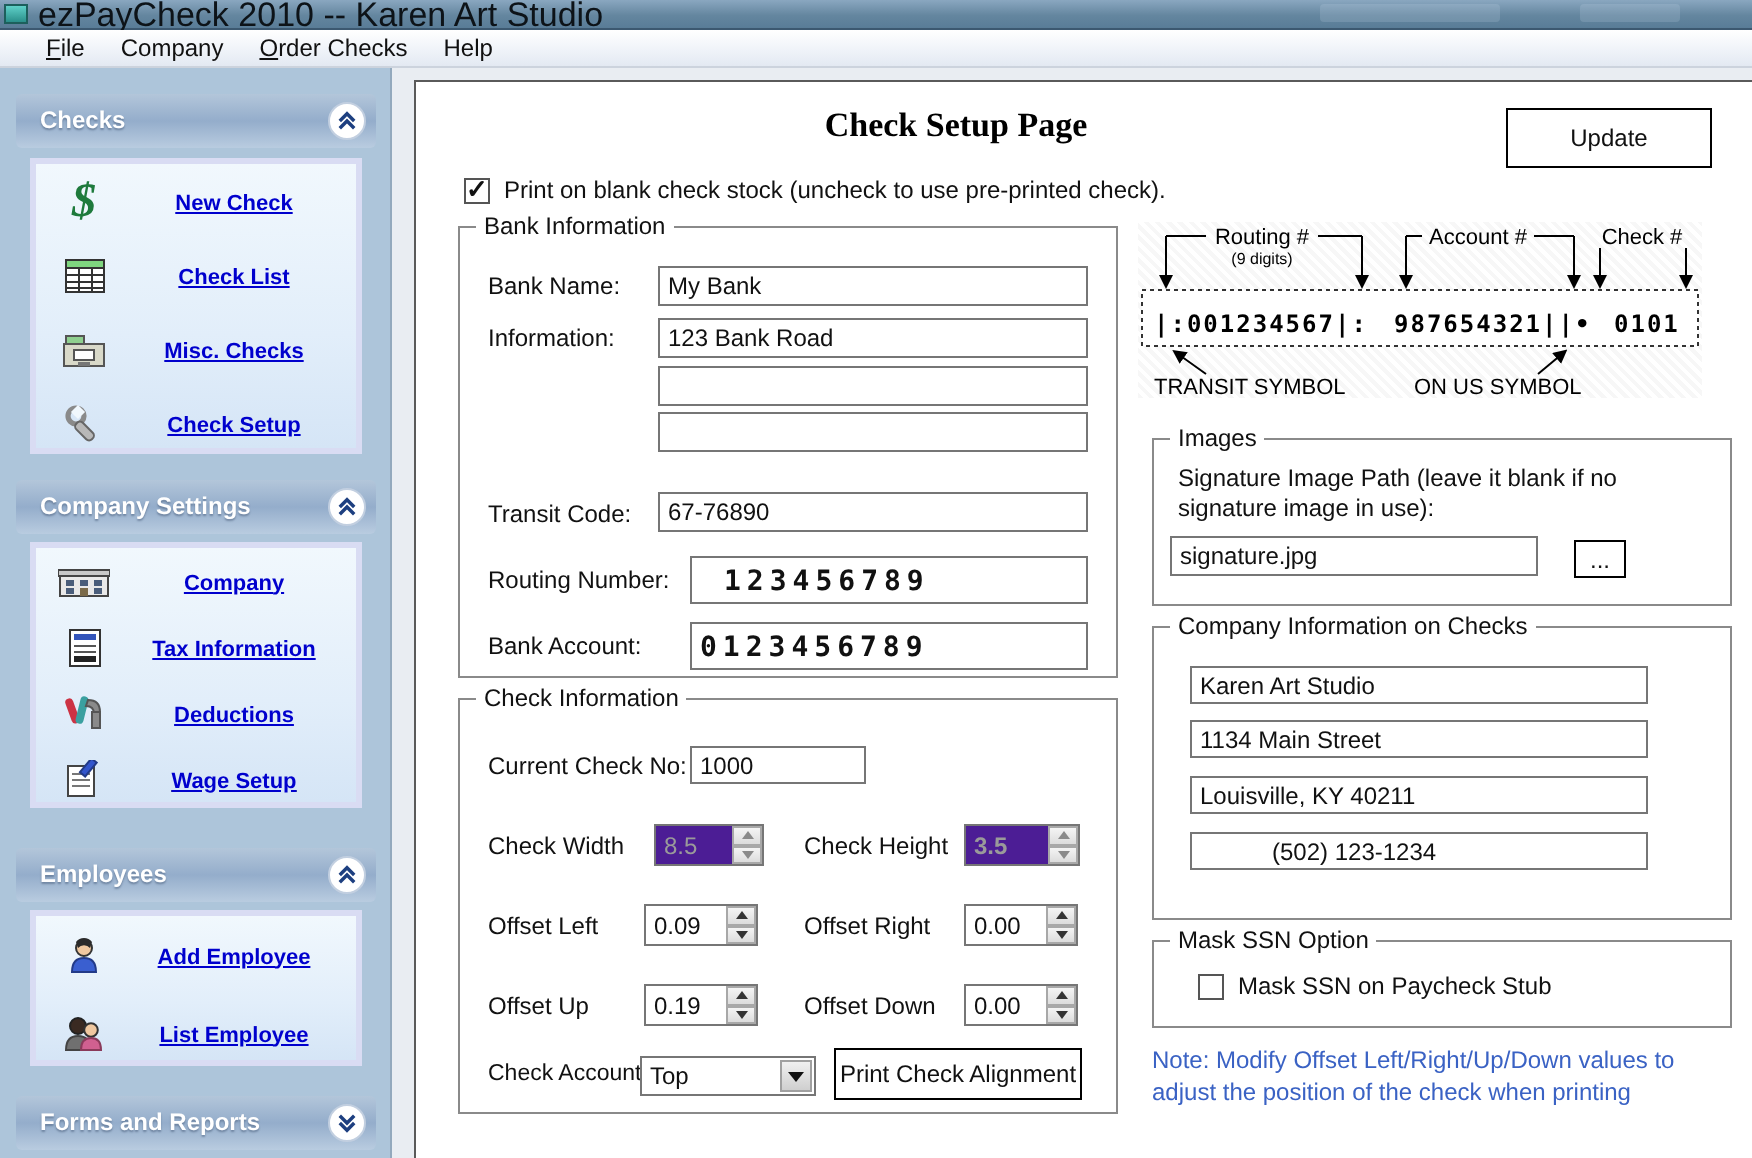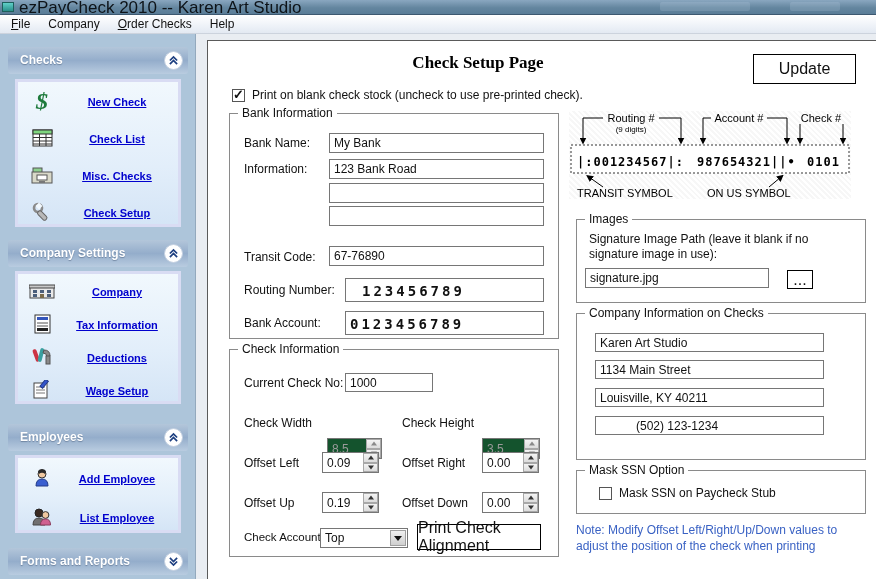--- a/index.html
+++ b/index.html
@@ -13,21 +13,21 @@
     border-bottom:1px solid #3c5870;}
   .app-icon{position:absolute;left:2px;top:2px;width:12px;height:10px;
     background:linear-gradient(180deg,#5fd0c8,#2a8f8a);border:1px solid #1d5f5c;}
   .title-text{position:absolute;left:19px;top:0;height:15px;line-height:15px;
     font-size:17px;color:#0d1318;white-space:nowrap;}
   .titlebar-ghost{position:absolute;top:2px;height:9px;background:#cfe0ec;opacity:.18;border-radius:2px;}
 
   
   .menubar{position:absolute;left:0;top:15px;width:876px;height:19px;
     background:linear-gradient(180deg,#ffffff,#eef2f8 60%,#e3e9f2);
-    border-bottom:1px solid #ccd3dd;display:flex;align-items:center;padding-left:2px;}
+    border-bottom:1px solid #ccd3dd;display:flex;align-items:center;padding-left:14px;}
   .menu-item{font-size:12px;padding:0 9px;height:19px;line-height:19px;cursor:default;}
   .menu-item u{text-decoration:underline;}
 
   
   .sidebar{position:absolute;left:0;top:34px;width:196px;height:545px;background:#adc5da;
     border-right:1px solid #93a9bd;}
   .sec-header{position:absolute;left:8px;width:180px;height:27px;border-radius:3px;
     background:linear-gradient(180deg,#b3c6da,#94adcb 50%,#b9cce0);
     color:#fff;font-weight:bold;font-size:12px;line-height:27px;padding-left:12px;
     text-shadow:0 1px 1px rgba(40,60,90,.4);cursor:pointer;}
@@ -41,21 +41,21 @@
   .side-label{flex:1;text-align:center;padding-right:10px;}
   .side-label a{color:#0000cd;font-weight:bold;font-size:11px;text-decoration:underline;cursor:pointer;}
   .dollar{font-family:"Liberation Serif",serif;font-weight:bold;font-style:italic;
     font-size:24px;color:#1e7a3c;line-height:20px;}
 
   
   .main{position:absolute;left:207px;top:40px;width:669px;height:539px;background:#fff;
     border:1px solid #5a5a5a;border-right:none;border-bottom:none;}
   .page-title{position:absolute;left:120px;top:12px;width:300px;text-align:center;
     font-family:"Liberation Serif",serif;font-weight:bold;font-size:17px;color:#000;}
-  .btn{position:absolute;background:#fff;border:1px solid #000;font-size:16px;
+  .btn{position:absolute;background:#fff;border:1px solid #000;font-size:12px;
     display:flex;align-items:center;justify-content:center;cursor:pointer;color:#111;}
 
   .checkbox{width:13px;height:13px;border:1px solid #555;background:#fff;
     display:inline-block;position:relative;flex:none;cursor:pointer;}
   .checkbox[data-checked="true"]::after{content:"✓";position:absolute;left:0px;top:-3px;
     font-size:13px;font-weight:bold;color:#111;}
   .chk-row{position:absolute;display:flex;align-items:center;gap:7px;font-size:12px;}
 
   .group{position:absolute;border:1px solid #8a8a8a;background:#fff;}
   .legend{position:absolute;top:-8px;left:8px;background:#fff;padding:0 4px;
@@ -68,21 +68,21 @@
 
   .spinner{position:absolute;display:flex;border:1px solid #767676;background:#fff;height:21px;}
   .spinner .val{flex:1;font-size:12px;padding:3px 0 0 4px;overflow:hidden;}
   .spinner .btns{width:15px;flex:none;display:flex;flex-direction:column;}
   .spin-btn{flex:1;background:linear-gradient(180deg,#f4f4f4,#dcdcdc);
     border:1px solid #a8a8a8;position:relative;cursor:pointer;}
   .spin-btn.up::after,.spin-btn.down::after{content:"";position:absolute;left:50%;top:50%;
     transform:translate(-50%,-50%);border:3px solid transparent;}
   .spin-btn.up::after{border-bottom:4px solid #333;margin-top:-2px;}
   .spin-btn.down::after{border-top:4px solid #333;margin-top:2px;}
-  .spinner.disabled{background:#14532d;margin-top:26px;}
+  .spinner.disabled{background:#4c1d95;}
   .spinner.disabled .val{color:#9a9a9a;}
   .spinner.disabled .spin-btn.up::after{border-bottom-color:#8a8a8a;}
   .spinner.disabled .spin-btn.down::after{border-top-color:#8a8a8a;}
 
   .dropdown{position:absolute;height:20px;border:1px solid #767676;background:#fff;cursor:pointer;}
   .dd-val{position:absolute;left:4px;top:2px;font-size:12px;}
   .dd-btn{position:absolute;right:1px;top:1px;bottom:1px;width:16px;
     background:linear-gradient(180deg,#f0f0f0,#cfcfcf);border:1px solid #a0a0a0;
     display:flex;align-items:center;justify-content:center;}
   .dd-btn::after{content:"";border:4px solid transparent;border-top:5px solid #111;margin-top:5px;}
@@ -306,21 +306,21 @@
 
       <span class="lbl" style="left:14px;top:66px;">Check Width</span>
       <div class="spinner disabled" style="left:97px;top:62px;width:55px;">
         <span class="val">8.5</span>
         <span class="btns">
             <span class="spin-btn up"></span>
             <span class="spin-btn down"></span>
           </span>
       </div>
       <span class="lbl" style="left:172px;top:66px;">Check Height</span>
-      <div class="spinner disabled" style="left:252px;top:62px;width:58px;">
+      <div class="spinner disabled" style="left:252px;top:62px;width:58px;font-weight:bold;">
         <span class="val">3.5</span>
         <span class="btns">
             <span class="spin-btn up"></span>
             <span class="spin-btn down"></span>
           </span>
       </div>
 
       <span class="lbl" style="left:14px;top:106px;">Offset Left</span>
       <div class="spinner" style="left:92px;top:102px;width:57px;">
         <span class="val">0.09</span>

